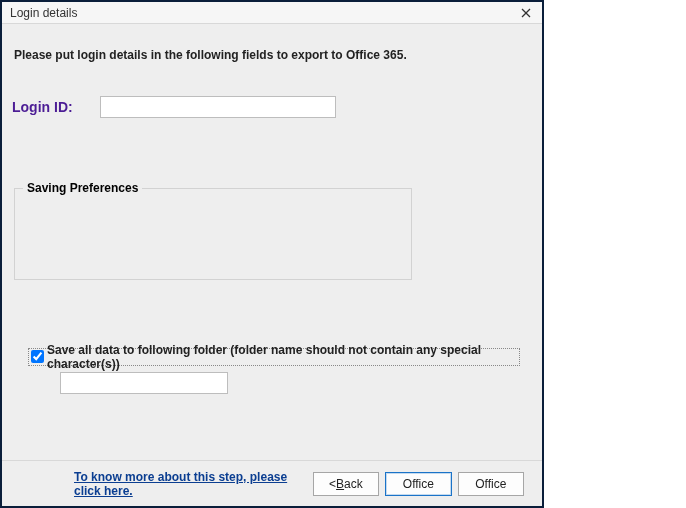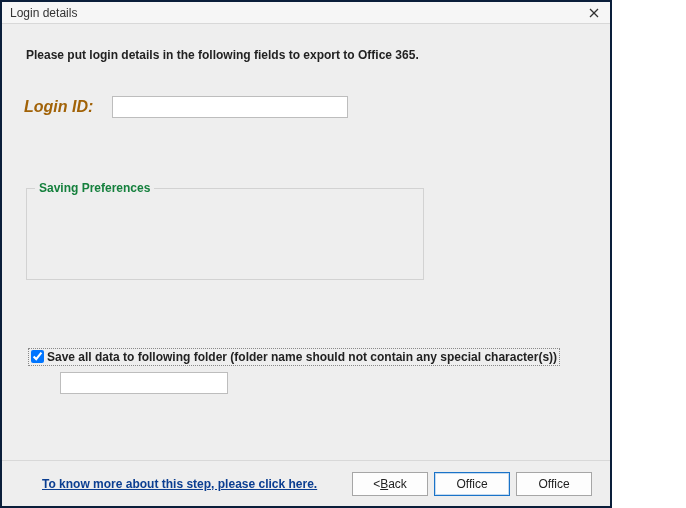--- a/index.html
+++ b/index.html
@@ -4,21 +4,21 @@
 <style>
   * { box-sizing: border-box; }
   html, body { margin: 0; padding: 0; }
   body {
     font-family: "Segoe UI", Tahoma, sans-serif;
     font-size: 12px;
     color: #222;
     background: #fff;
   }
   .window {
-    width: 612px;
+    width: 544px;
     height: 508px;
     border: 2px solid #0a1e3a;
     background: #fff;
     display: flex;
     flex-direction: column;
   }
   .titlebar {
     display: flex;
     align-items: center;
     height: 22px;
@@ -37,39 +37,38 @@
     display: flex;
     align-items: center;
     justify-content: center;
     cursor: default;
   }
   .titlebar-close svg { display: block; }
   .content {
     flex: 1;
     background: #eeeeee;
     position: relative;
-    padding: 18px 22px 0 22px;
+    padding: 18px 22px 0 10px;
   }
   .instruction {
     font-weight: 700;
     font-size: 12px;
     color: #222;
     margin: 6px 0 34px 2px;
   }
   .form-row {
     display: flex;
     align-items: center;
     margin-bottom: 14px;
   }
   .form-label {
     width: 88px;
     font-weight: 700;
-    font-size: 16px;
-    color: #a16207;
-    font-style: italic;
+    font-size: 14px;
+    color: #4c1d95;
   }
   .form-input {
     width: 236px;
     height: 22px;
     border: 1px solid #bdbdbd;
     background: #fff;
     font-family: inherit;
     font-size: 12px;
     padding: 0 4px;
   }
@@ -83,21 +82,21 @@
     background: #eeeeee;
   }
   .fieldset-legend {
     position: absolute;
     top: -8px;
     left: 8px;
     background: #eeeeee;
     padding: 0 4px;
     font-weight: 700;
     font-size: 12px;
-    color: #15803d;
+    color: #000000;
   }
   .save-row {
     position: absolute;
     left: 26px;
     bottom: 66px;
     right: 22px;
   }
   .save-check-wrap {
     display: inline-flex;
     align-items: center;
@@ -125,21 +124,21 @@
     font-family: inherit;
     font-size: 12px;
     padding: 0 4px;
   }
   .footer {
     border-top: 1px solid #d8d8d8;
     background: #eeeeee;
     height: 46px;
     display: flex;
     align-items: center;
-    padding: 0 18px 0 40px;
+    padding: 0 18px 0 72px;
   }
   .help-link {
     color: #0b3e91;
     font-weight: 700;
     font-size: 12px;
     text-decoration: underline;
     cursor: pointer;
   }
   .footer-spacer { flex: 1; }
   .btn {

